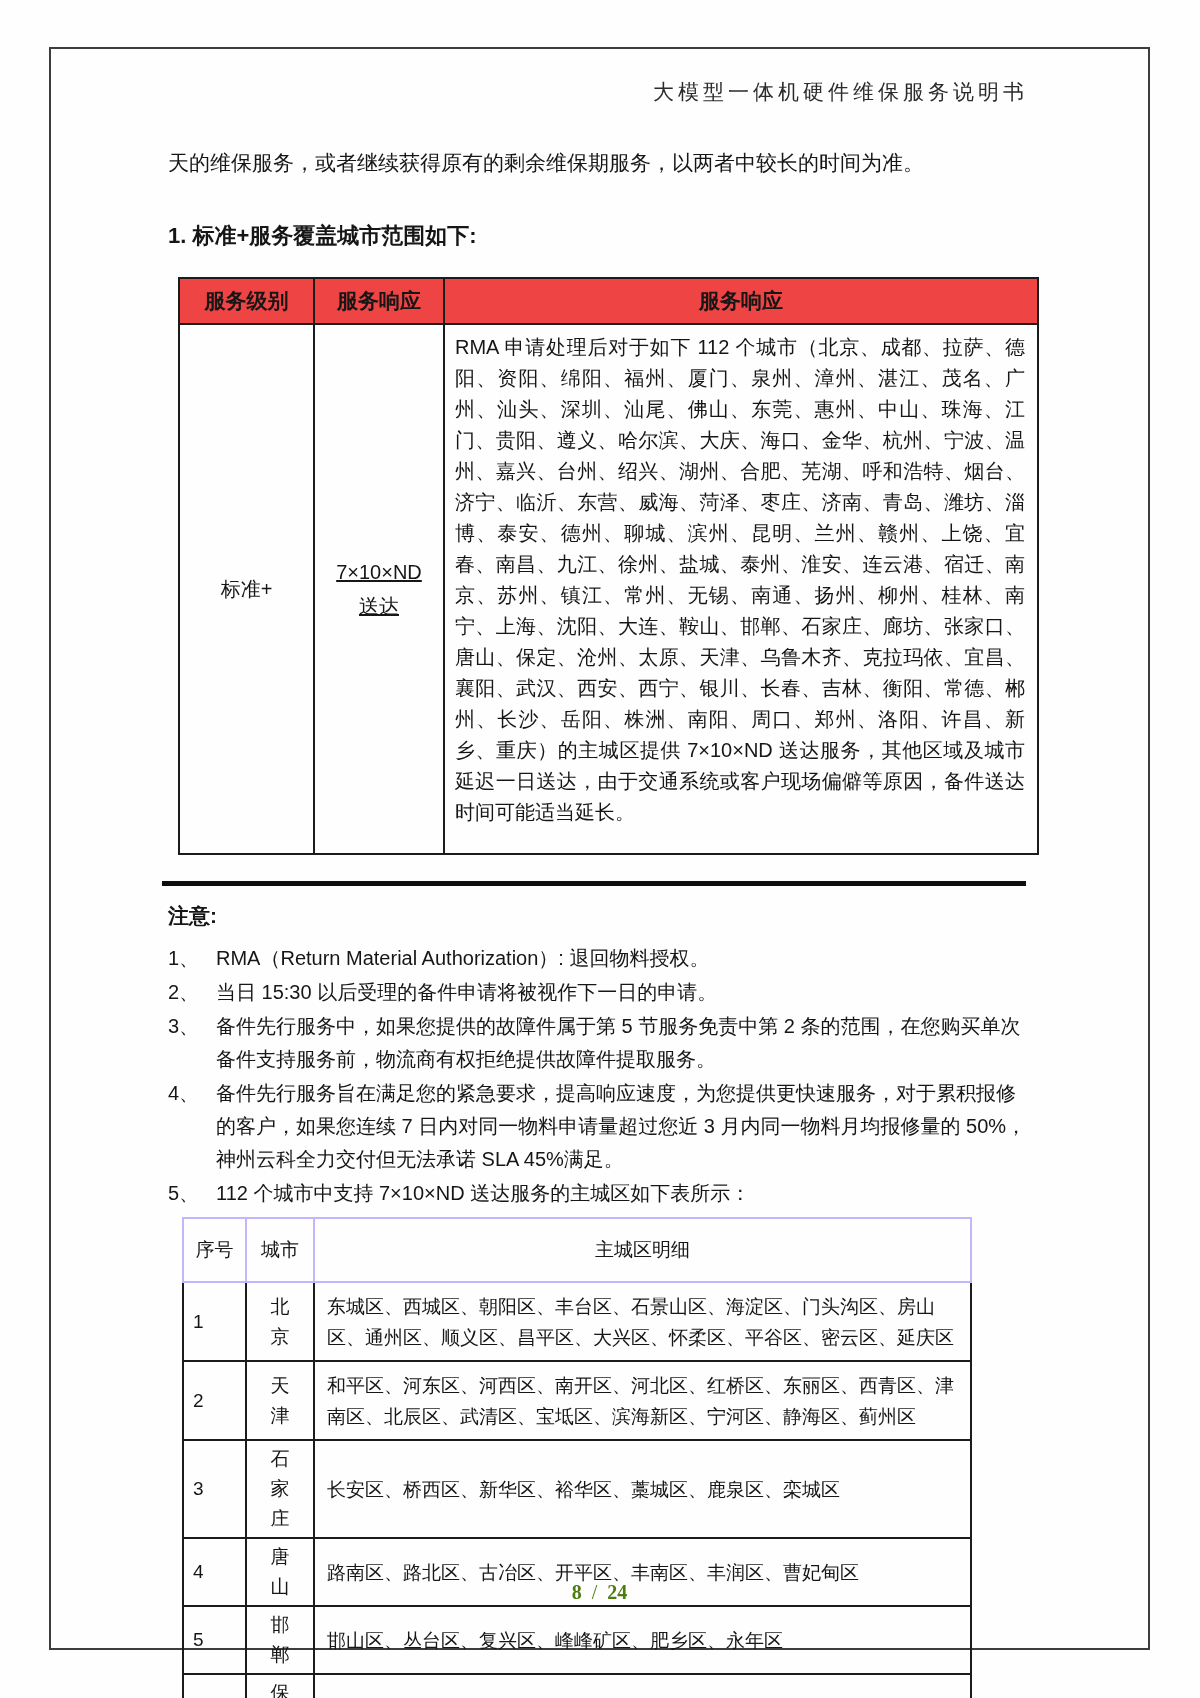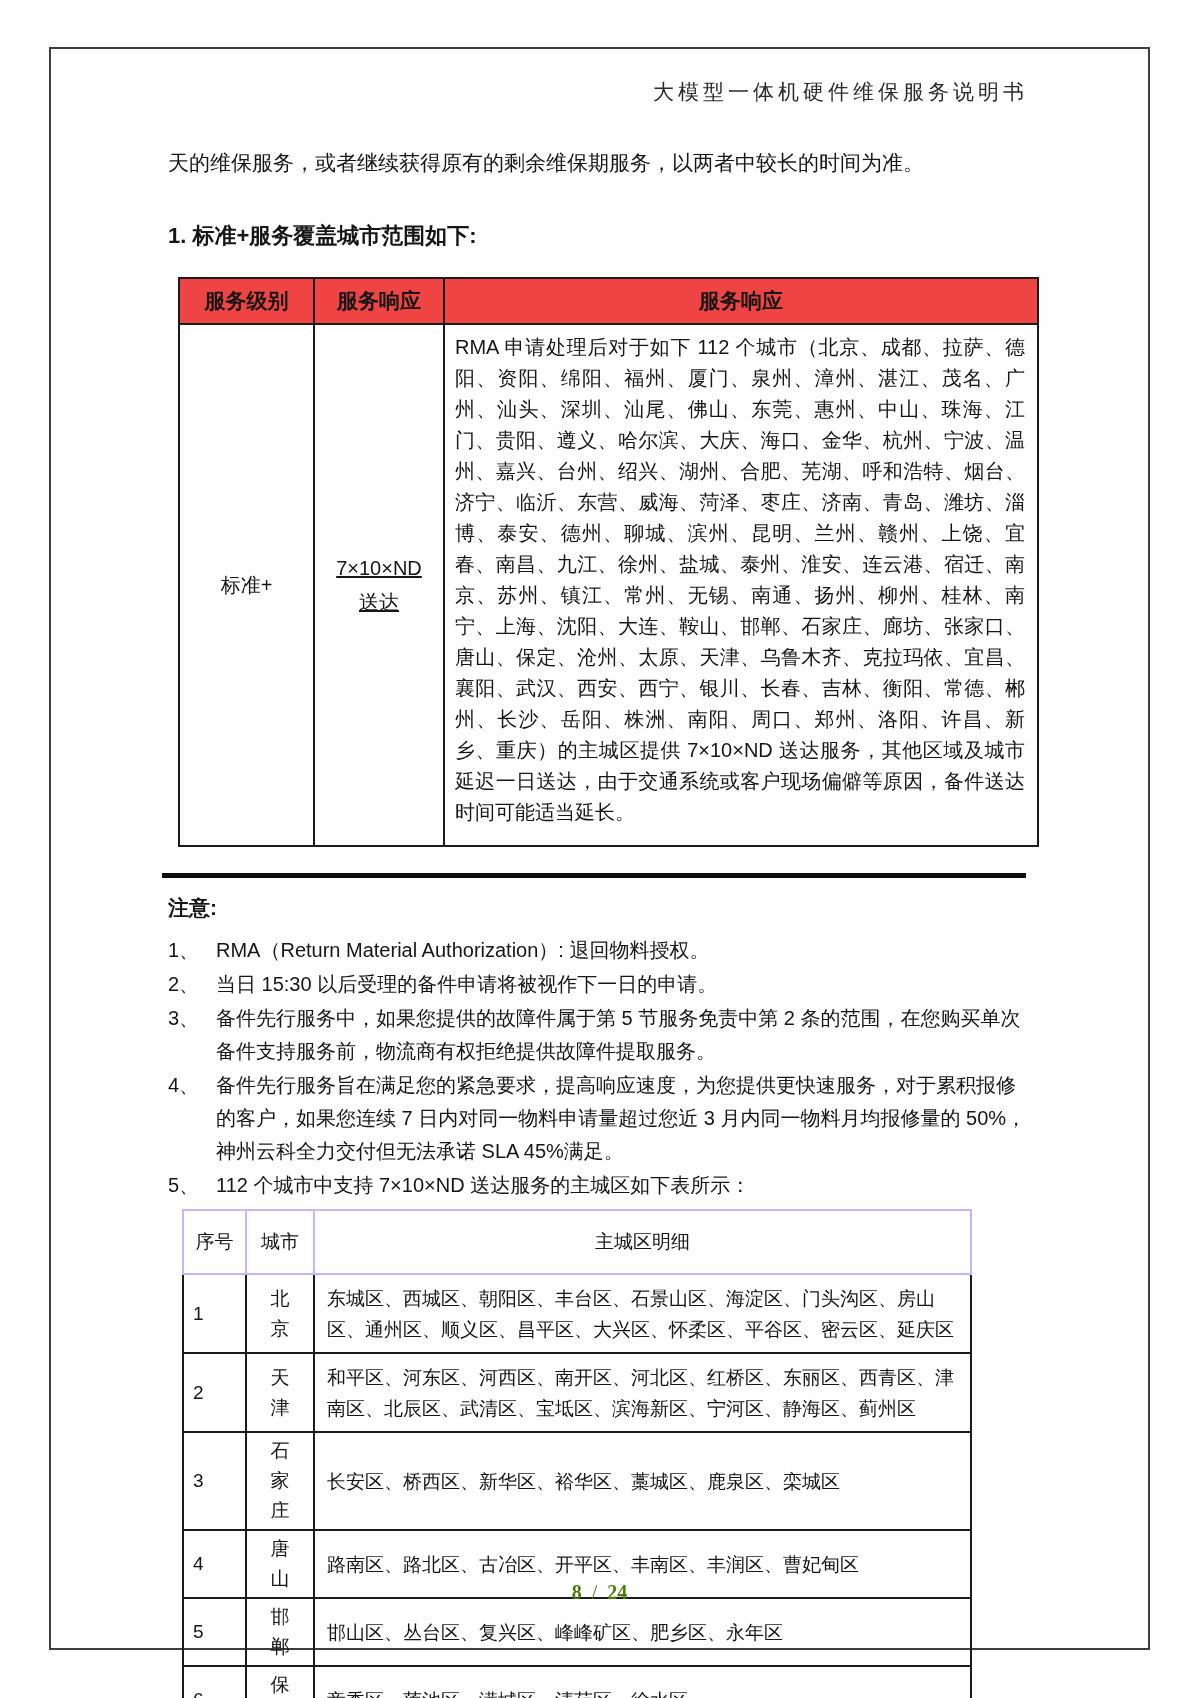--- a/index.html
+++ b/index.html
@@ -27,21 +27,21 @@
   table { border-collapse: collapse; table-layout: fixed; }
   .table1 { margin: 26px 0 0 127px; width: 859px; }
   .table1 th {
     background: #ef4444; border: 2px solid #1b1b1b;
     font-size: 21px; font-weight: 700; height: 44px; padding: 0;
   }
   .table1 td { border: 2px solid #1b1b1b; font-size: 20px; vertical-align: middle; }
   .td-level { text-align: center; }
   .td-resp  { text-align: center; line-height: 34px; text-decoration: underline; }
   .td-cities {
-    padding: 7px 12px 17px 10px; line-height: 31px;
+    padding: 7px 12px 25px 10px; line-height: 31px;
     text-align: justify; text-align-last: left;
   }
 
   .divider { margin: 26px 0 0 111px; width: 864px; height: 5px; background: #0e0e0e; }
 
   .notes { margin: 14px 0 0 117px; width: 860px; }
   .notes-label { font-size: 21px; font-weight: 700; line-height: 32px; margin-bottom: 10px; }
   .note-item { display: flex; font-size: 20px; line-height: 33px; margin-bottom: 1px; }
   .note-marker { flex: 0 0 48px; width: 48px; }
   .note-text { flex: 1; }

